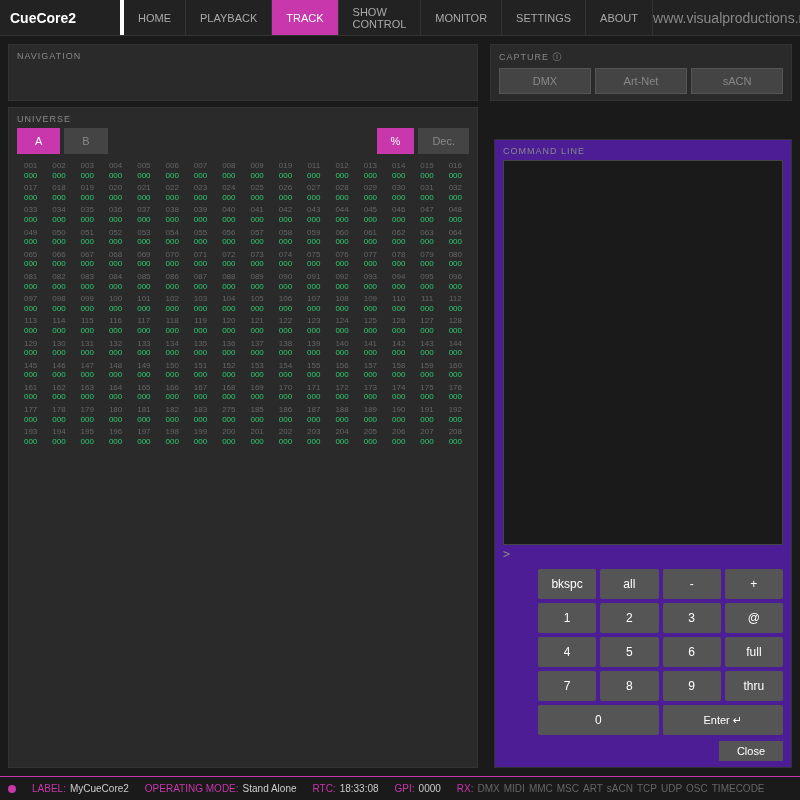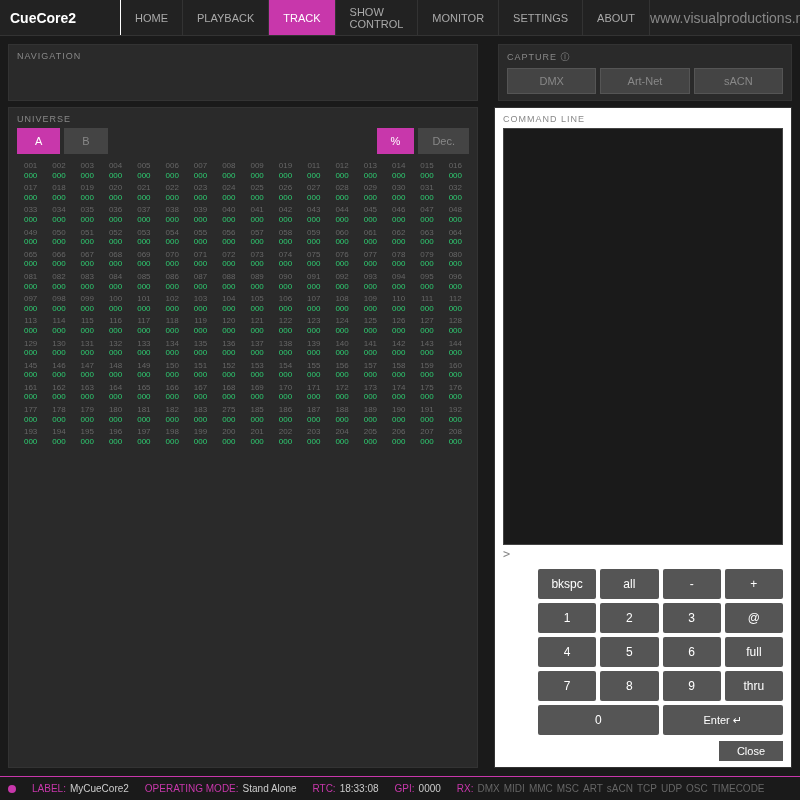--- a/index.html
+++ b/index.html
@@ -37,21 +37,21 @@
     .nav-item {
       padding: 0 14px;
       display: flex;
       align-items: center;
       color: #aaa;
       font-size: 11px;
       cursor: pointer;
       height: 100%;
       border-right: 1px solid #333;
     }
-    .nav-item:first-child { border-left: 1px solid #ffffff; }
+    .nav-item:first-child { border-left: 4px solid #ffffff; }
     .nav-item.active {
       background: #c837ab;
       color: #fff;
     }
     .nav-website {
       color: #888;
       font-size: 14px;
       margin-left: auto;
     }
 
@@ -60,21 +60,21 @@
       display: flex;
       flex-direction: column;
       height: calc(800px - 36px - 24px);
       padding: 8px;
       gap: 6px;
     }
 
     
     .top-section {
       display: flex;
-      gap: 20px;
+      gap: 12px;
     }
 
     .navigation-panel {
       flex: 0 0 470px;
       background: #2a2a2a;
       border: 1px solid #333;
       padding: 6px 8px;
     }
 
     .capture-panel {
@@ -174,25 +174,26 @@
       flex: 0 0 470px;
       background: #2a2a2a;
       border: 1px solid #333;
       padding: 6px 8px;
       display: flex;
       flex-direction: column;
     }
 
     .command-panel {
       flex: 1;
-      background: #ffffff;
+      background: #4c1d95;
       border: 1px solid #333;
       padding: 6px 8px;
       display: flex;
       flex-direction: column;
+      margin-top: 32px;
     }
 
     .universe-tabs {
       display: flex;
       gap: 4px;
       margin-bottom: 6px;
       align-items: center;
     }
 
     .uni-tab {

